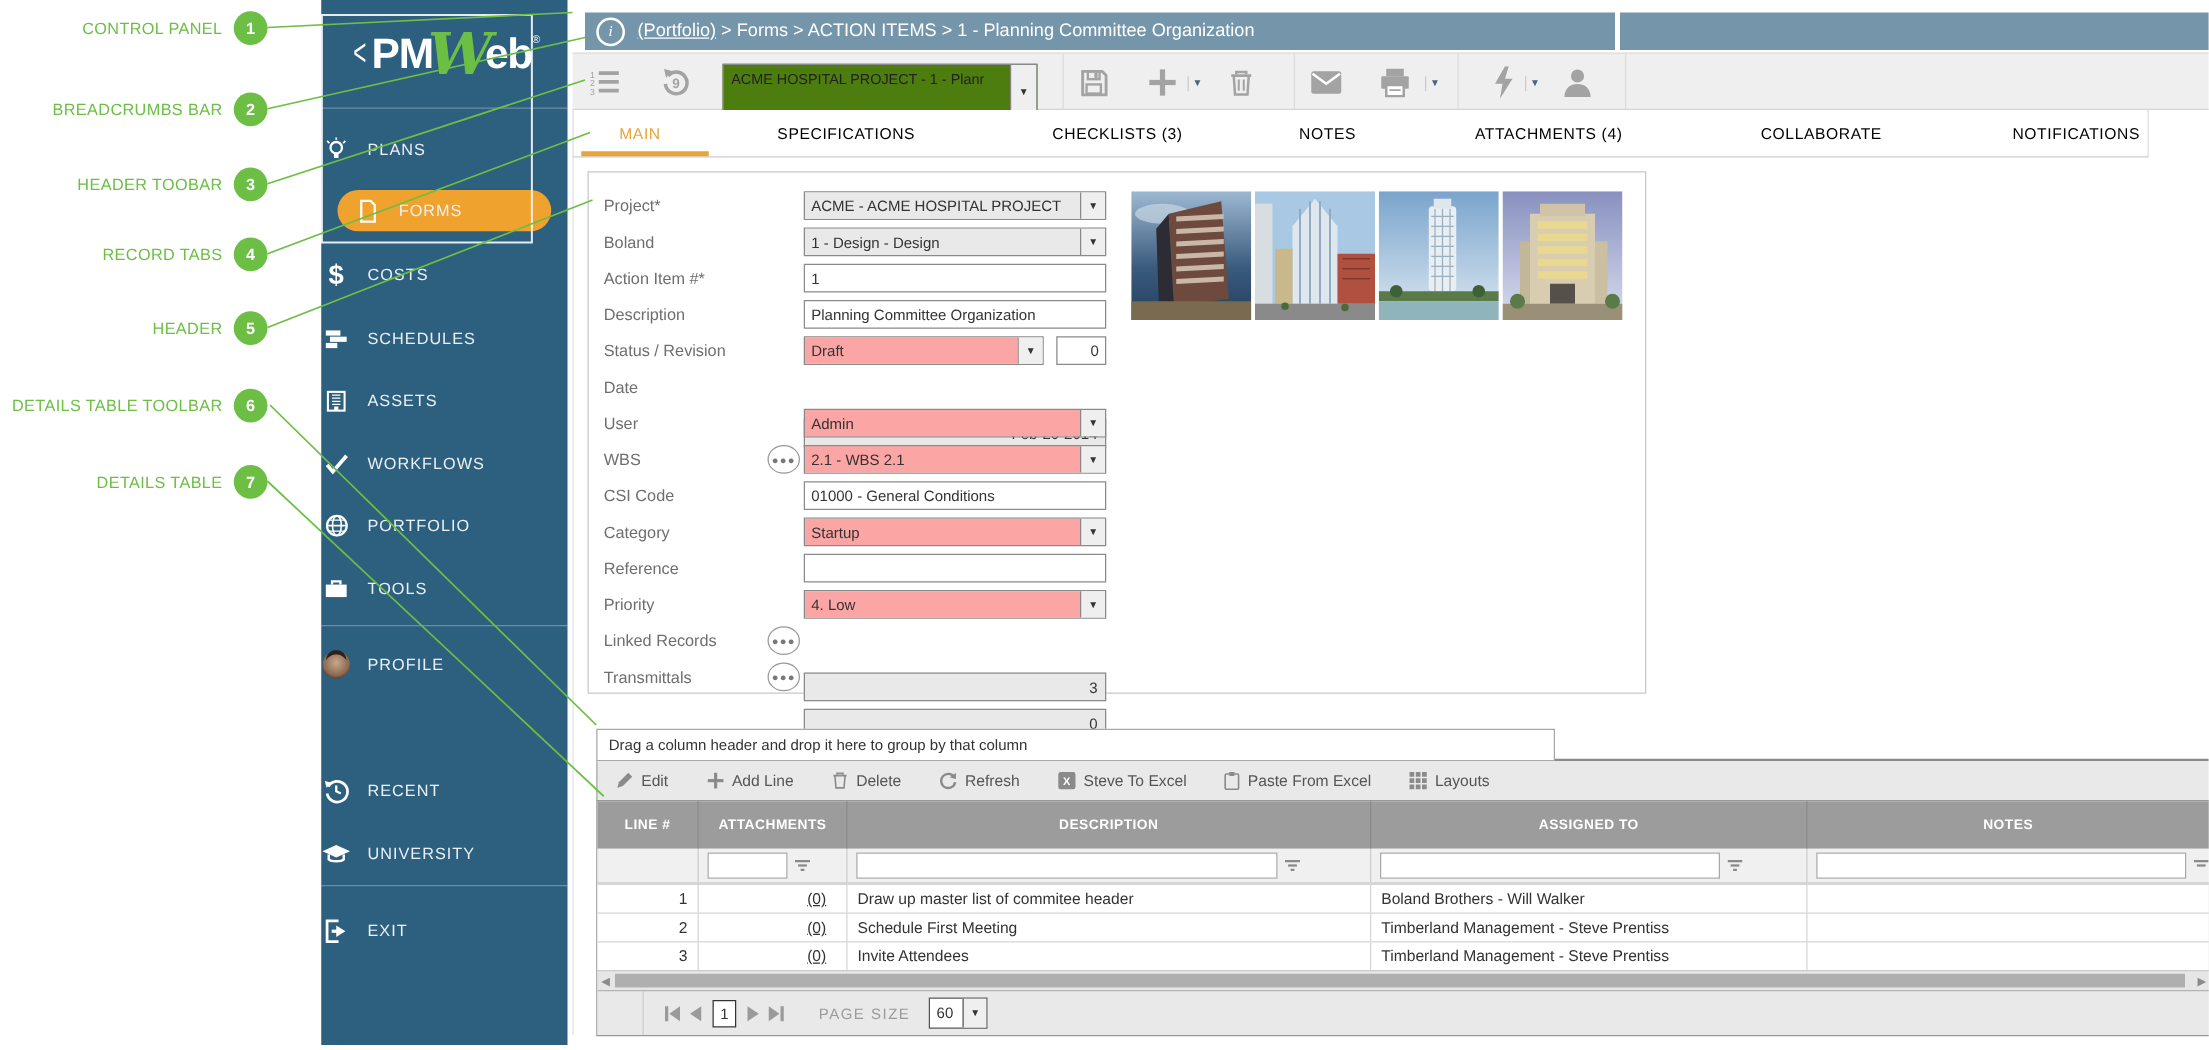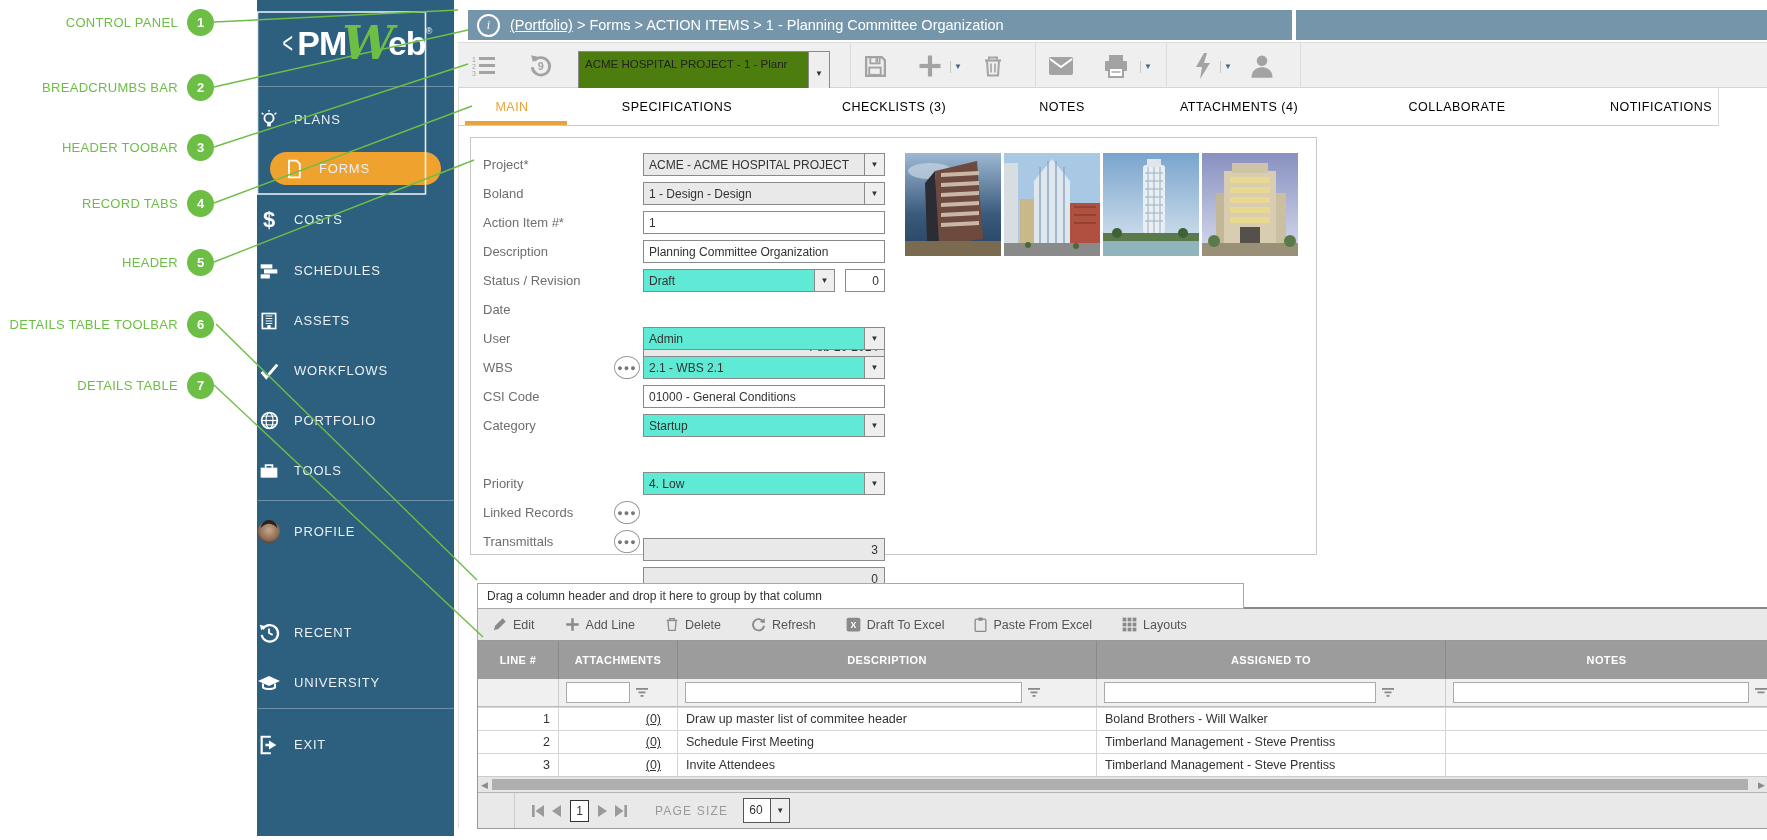--- a/index.html
+++ b/index.html
@@ -70,21 +70,21 @@
   .formbox{position:absolute;left:470px;top:137px;width:847px;height:418px;background:#fff;
       border:1px solid #C8C8C8;box-sizing:border-box;z-index:1;}
   .frow{position:absolute;left:0;width:100%;height:24px;}
   .flabel{position:absolute;left:12px;top:4px;font-size:13px;color:#6E6E6E;white-space:nowrap;}
   .fellip{position:absolute;left:143px;top:0;width:26px;height:23px;border:1px solid #9A9A9A;
       border-radius:50%;box-sizing:border-box;color:#777;font-size:9px;letter-spacing:1px;
       display:flex;align-items:center;justify-content:center;cursor:pointer;}
   .finput{position:absolute;left:172px;top:0;width:242px;height:23px;box-sizing:border-box;}
   .ctl{border:1px solid #8A8A8A;box-sizing:border-box;font-size:12px;color:#333;}
   .ctl-select{display:flex;height:23px;cursor:pointer;justify-content:center;}
-  .ctl-select .val{flex:1;padding:4px 0 0 5px;white-space:nowrap;overflow:hidden;background:#5eead4;}
+  .ctl-select .val{flex:1;padding:4px 0 0 5px;white-space:nowrap;overflow:hidden;background:#fca5a5;}
   .ctl-select.grey .val{background:#E9E9E9;}
   .ctl-select .dd{width:19px;background:#EFEFEF;border-left:1px solid #8A8A8A;display:flex;
       align-items:center;justify-content:center;font-size:8px;color:#333;}
   .ctl-text{height:23px;background:#fff;padding:4px 0 0 5px;white-space:nowrap;overflow:hidden;}
   .ctl-ro{height:23px;background:#E9E9E9;padding:4px 6px 0 5px;text-align:right;margin-top:37px;}
   .buildings{position:absolute;left:434px;top:15px;display:flex;gap:3px;}
   .bimg{width:96px;height:103px;}
 
   
   .dragbar-l{position:absolute;left:477px;top:583px;width:767px;height:26px;background:#fff;
@@ -464,20 +464,24 @@
     <span class="flabel">CSI Code</span>
     <div class="finput ctl ctl-text">01000 - General Conditions</div>
   </div>
   <div class="frow" style="top:276px">
     <span class="flabel">Category</span>
     <div class="finput ctl ctl-select">
         <div class="val">Startup</div>
         <div class="dd">▼</div>
       </div>
   </div>
+  <div class="frow" style="top:305px">
+    <span class="flabel">Reference</span>
+    <div class="finput ctl ctl-text"></div>
+  </div>
   <div class="frow" style="top:334px">
     <span class="flabel">Priority</span>
     <div class="finput ctl ctl-select">
         <div class="val">4. Low</div>
         <div class="dd">▼</div>
       </div>
   </div>
   <div class="frow" style="top:363px">
     <span class="flabel">Linked Records</span>
     <span class="fellip">●●●</span>
@@ -627,21 +631,21 @@
       </span>
       <span>Refresh</span>
     </span>
   <span class="dbtn">
       <span class="dico">
         <svg width="15" height="15" viewBox="0 0 24 24">
           <rect x="1" y="1" width="22" height="22" rx="3" fill="#8A8A8A"></rect>
           <text x="7" y="17" font-size="14" font-weight="bold" fill="#fff">X</text>
         </svg>
       </span>
-      <span>Draft To Excel</span>
+      <span>Steve To Excel</span>
     </span>
   <span class="dbtn">
       <span class="dico">
         <svg width="13" height="15" viewBox="0 0 24 28">
           <rect x="2" y="4" width="20" height="23" rx="2" fill="none" stroke="#8A8A8A" stroke-width="2.4"></rect>
           <rect x="8" y="1" width="8" height="6" rx="1" fill="#8A8A8A"></rect>
         </svg>
       </span>
       <span>Paste From Excel</span>
     </span>

